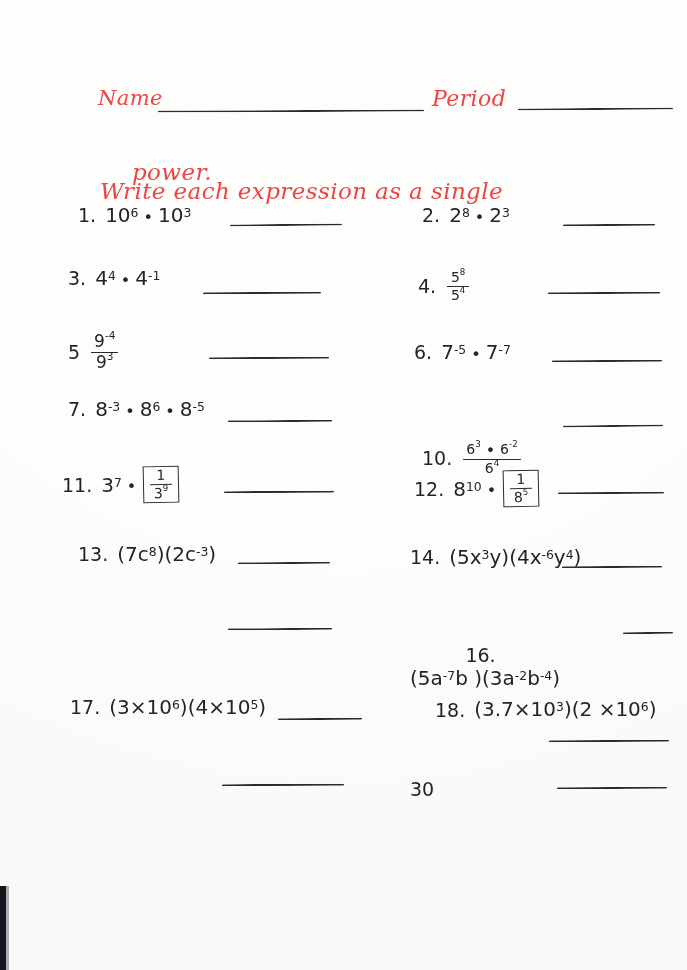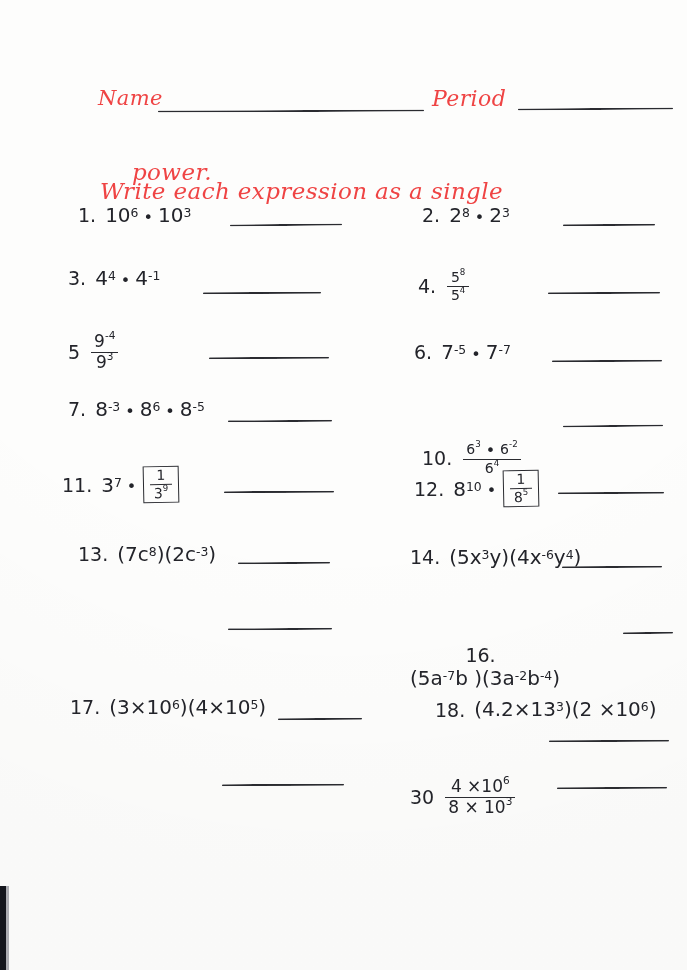--- a/index.html
+++ b/index.html
@@ -350,38 +350,31 @@
         <span class="tok">b</span>
         <span class="sup">-4</span>
         <span class="tok">)</span>
     </span>
   </div>
   <div class="blank" style="left:623px; top:632px; width:50px; transform:rotate(-.4deg);"></div>
 
   <div class="prob" style="left:435px; top:697px;align-items:flex-end;">
     <span class="num">18.</span>
     <span class="expr">
-      <span class="tok">(4.2×13</span>
+      <span class="tok">(3.7×10</span>
         <span class="sup">3</span>
         <span class="tok">)</span>
         <span class="tok">(2 ×10</span>
         <span class="sup">6</span>
         <span class="tok">)</span>
     </span>
   </div>
   <div class="blank" style="left:549px; top:740px; width:120px; transform:rotate(-.2deg);"></div>
 
   <div class="prob" style="left:410px; top:778px;">
     <span class="num">30</span>
-    <span class="expr">
-      <span class="frac">
-        <span class="top"><span>4 ×10</span><span class="sup">6</span></span>
-        <span class="bar"></span>
-        <span class="bot"><span>8 × 10</span><span class="sup">3</span></span>
-      </span>
-    </span>
   </div>
   <div class="blank" style="left:557px; top:787px; width:110px; transform:rotate(-.3deg);"></div>
 
   <div class="scan-edge-left"></div>
   <div class="scan-edge-left-soft"></div>
 
 </div>
 
 </body></html>

